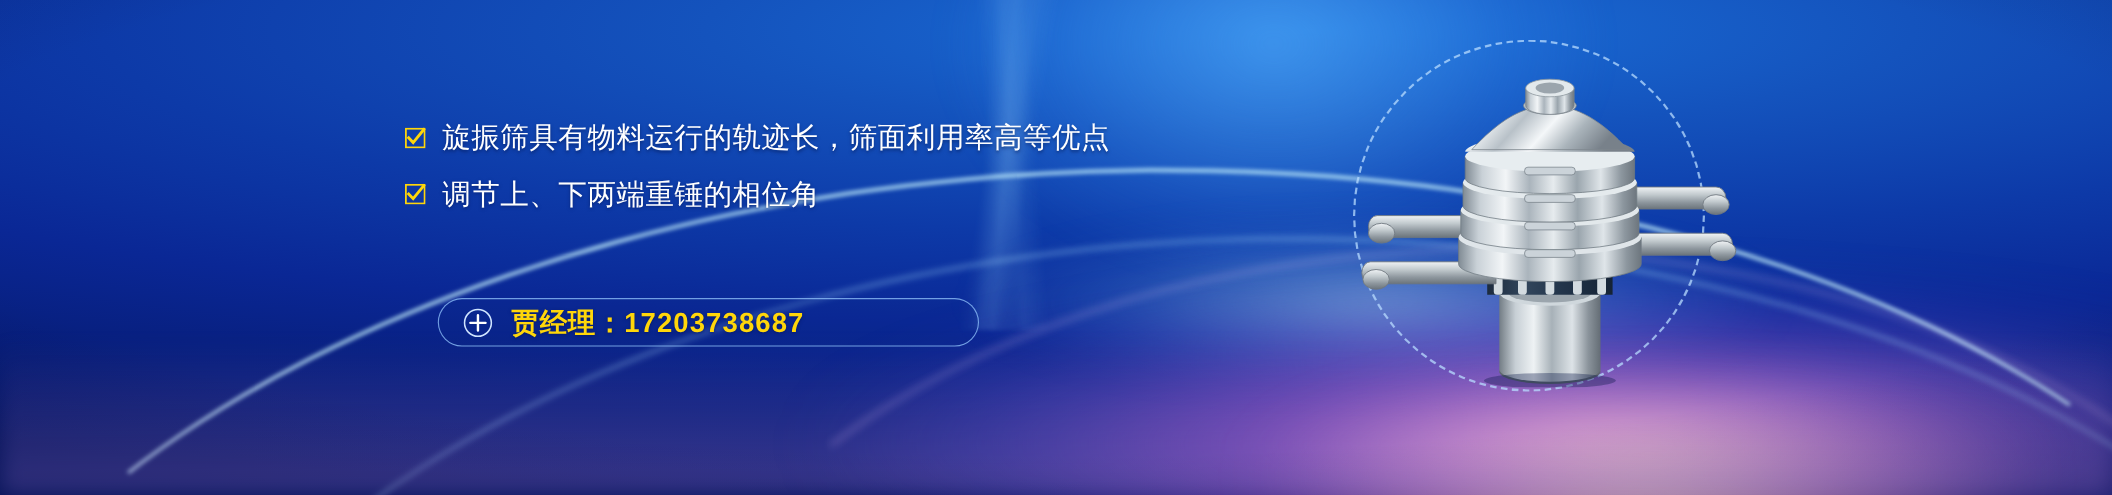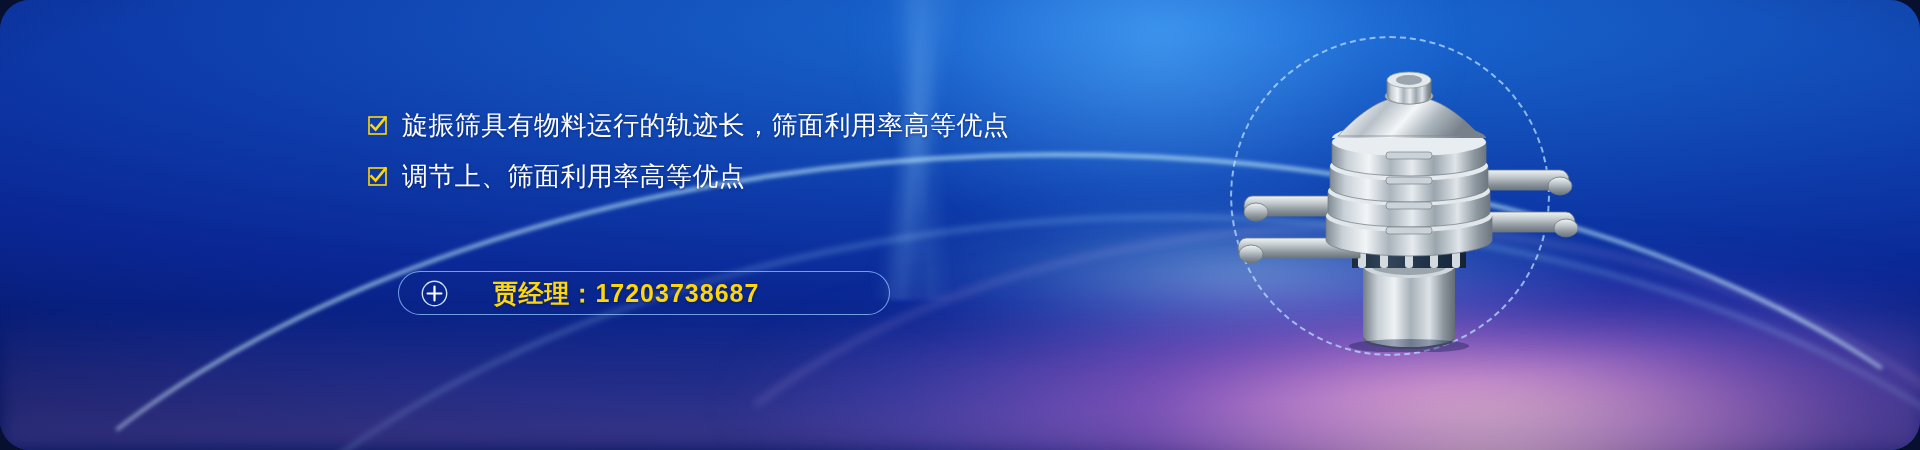--- a/index.html
+++ b/index.html
@@ -10,21 +10,20 @@
   body {
     font-family: "Liberation Sans", "DejaVu Sans", sans-serif;
   }
 
   .banner {
     position: relative;
     width: 1920px;
     height: 450px;
     overflow: hidden;
     background: #0b2a9b;
-    border-radius: 30px;
   }
 
   
   .bg-base {
     position: absolute;
     inset: 0;
     background:
       radial-gradient(130% 95% at 62% 6%, #1b6fd8 0%, #1453bd 22%, #0d3aa8 44%, #0a2795 64%, #071d78 84%, #061663 100%);
   }
   .bg-topglow {
@@ -168,21 +167,20 @@
     top: 271px;
     width: 492px;
     height: 44px;
     border: 1px solid rgba(150,200,255,.75);
     border-radius: 26px;
     display: flex;
     align-items: center;
     padding-left: 22px;
     box-sizing: border-box;
     background: rgba(10,45,140,.18);
-    gap: 28px;
   }
   .plus-icon {
     flex: 0 0 auto;
     width: 27px;
     height: 27px;
     margin-right: 17px;
   }
   .plus-icon svg { display: block; }
   .contact-text {
     color: #ffd60a;
@@ -252,21 +250,21 @@
         <span class="bullet-text">旋振筛具有物料运行的轨迹长，筛面利用率高等优点</span>
       </div>
 
       <div class="bullet">
         <span class="check-icon">
           <svg width="19" height="19" viewBox="0 0 19 19">
             <rect x="1" y="1" width="17" height="17" fill="none" stroke="#ffd60a" stroke-width="1.6"></rect>
             <path d="M3.5 9.3 L7.6 13.6 L17.4 1.6" fill="none" stroke="#ffd60a" stroke-width="2.6" stroke-linecap="square"></path>
           </svg>
         </span>
-        <span class="bullet-text">调节上、筛面利用率高等优点</span>
+        <span class="bullet-text">调节上、下两端重锤的相位角</span>
       </div>
 
 
     </div>
 
     <div class="contact-pill">
       <span class="plus-icon">
         <svg width="27" height="27" viewBox="0 0 27 27">
           <circle cx="13.5" cy="13.5" r="12.2" fill="none" stroke="#cfe4ff" stroke-width="1.4"></circle>
           <path d="M13.5 6.6 V20.4 M6.6 13.5 H20.4" stroke="#ffffff" stroke-width="2.2" stroke-linecap="round"></path>

